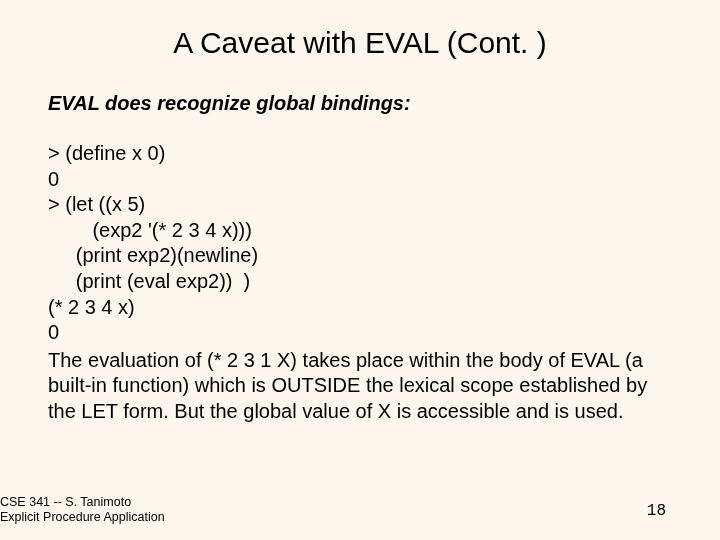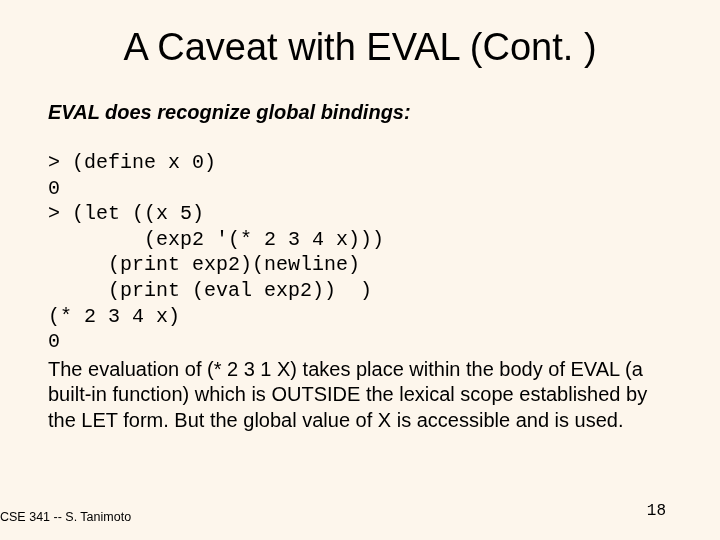--- a/index.html
+++ b/index.html
@@ -5,35 +5,35 @@
   * { margin: 0; padding: 0; box-sizing: border-box; }
   html, body { width: 720px; height: 540px; }
   body {
     background: #fdf6ec;
     font-family: Arial, Helvetica, sans-serif;
     color: #000;
     position: relative;
     padding: 20px 48px 0 48px;
   }
   .title {
-    font-size: 38px;
+    font-size: 30px;
     text-align: center;
     margin-top: 6px;
     margin-bottom: 14px;
     font-weight: 400;
   }
   .subtitle {
     font-size: 20px;
     font-weight: 700;
     font-style: italic;
     margin-bottom: 26px;
     margin-top: 32px;
   }
   .code {
-    font-family: Liberation Mono, monospace;
+    font-family: Liberation Sans, sans-serif;
     font-size: 20px;
     line-height: 1.28;
     white-space: pre;
     margin-bottom: 2px;
   }
   .explain {
     font-size: 20px;
     line-height: 1.28;
   }
   .footer {
@@ -67,15 +67,16 @@
      (print exp2)(newline)
      (print (eval exp2))  )
 (* 2 3 4 x)
 0</div>
 
 <div class="explain">The evaluation of (* 2 3 1 X) takes place within the body of EVAL (a built-in function) which is OUTSIDE the lexical scope established by the LET form.
 But the global value of X is accessible and is used.</div>
 
 <div class="footer">
   <div>CSE 341 -- S. Tanimoto</div>
+  <div>Explicit Procedure Application</div>
 </div>
 
 <div class="pagenum">18</div>
 
 </body></html>

